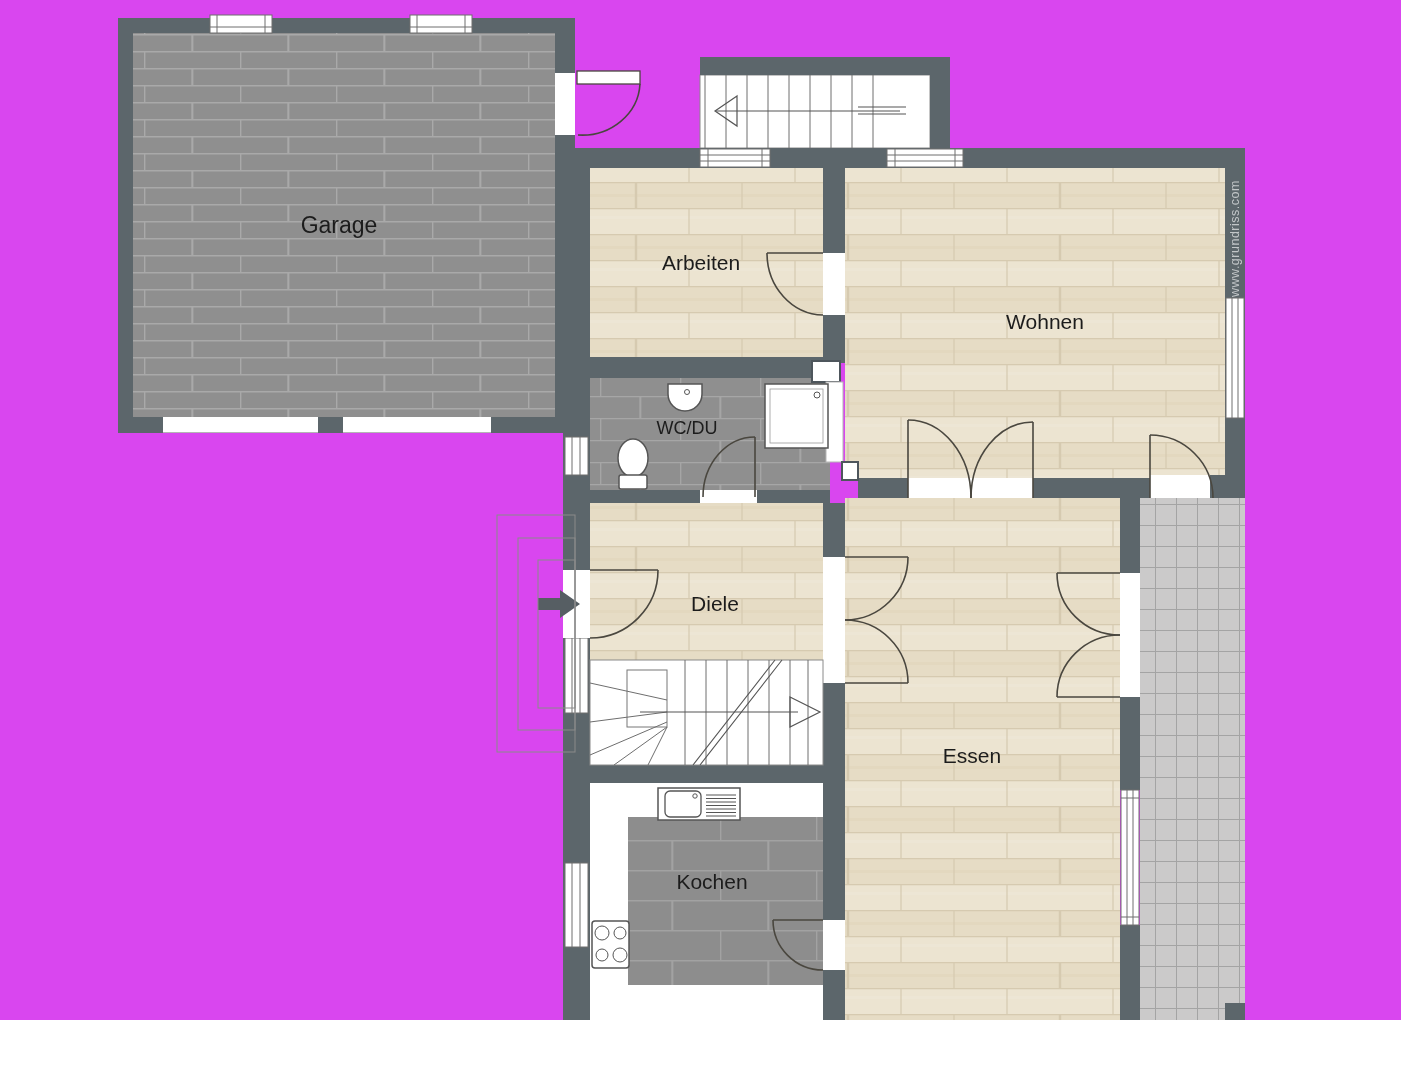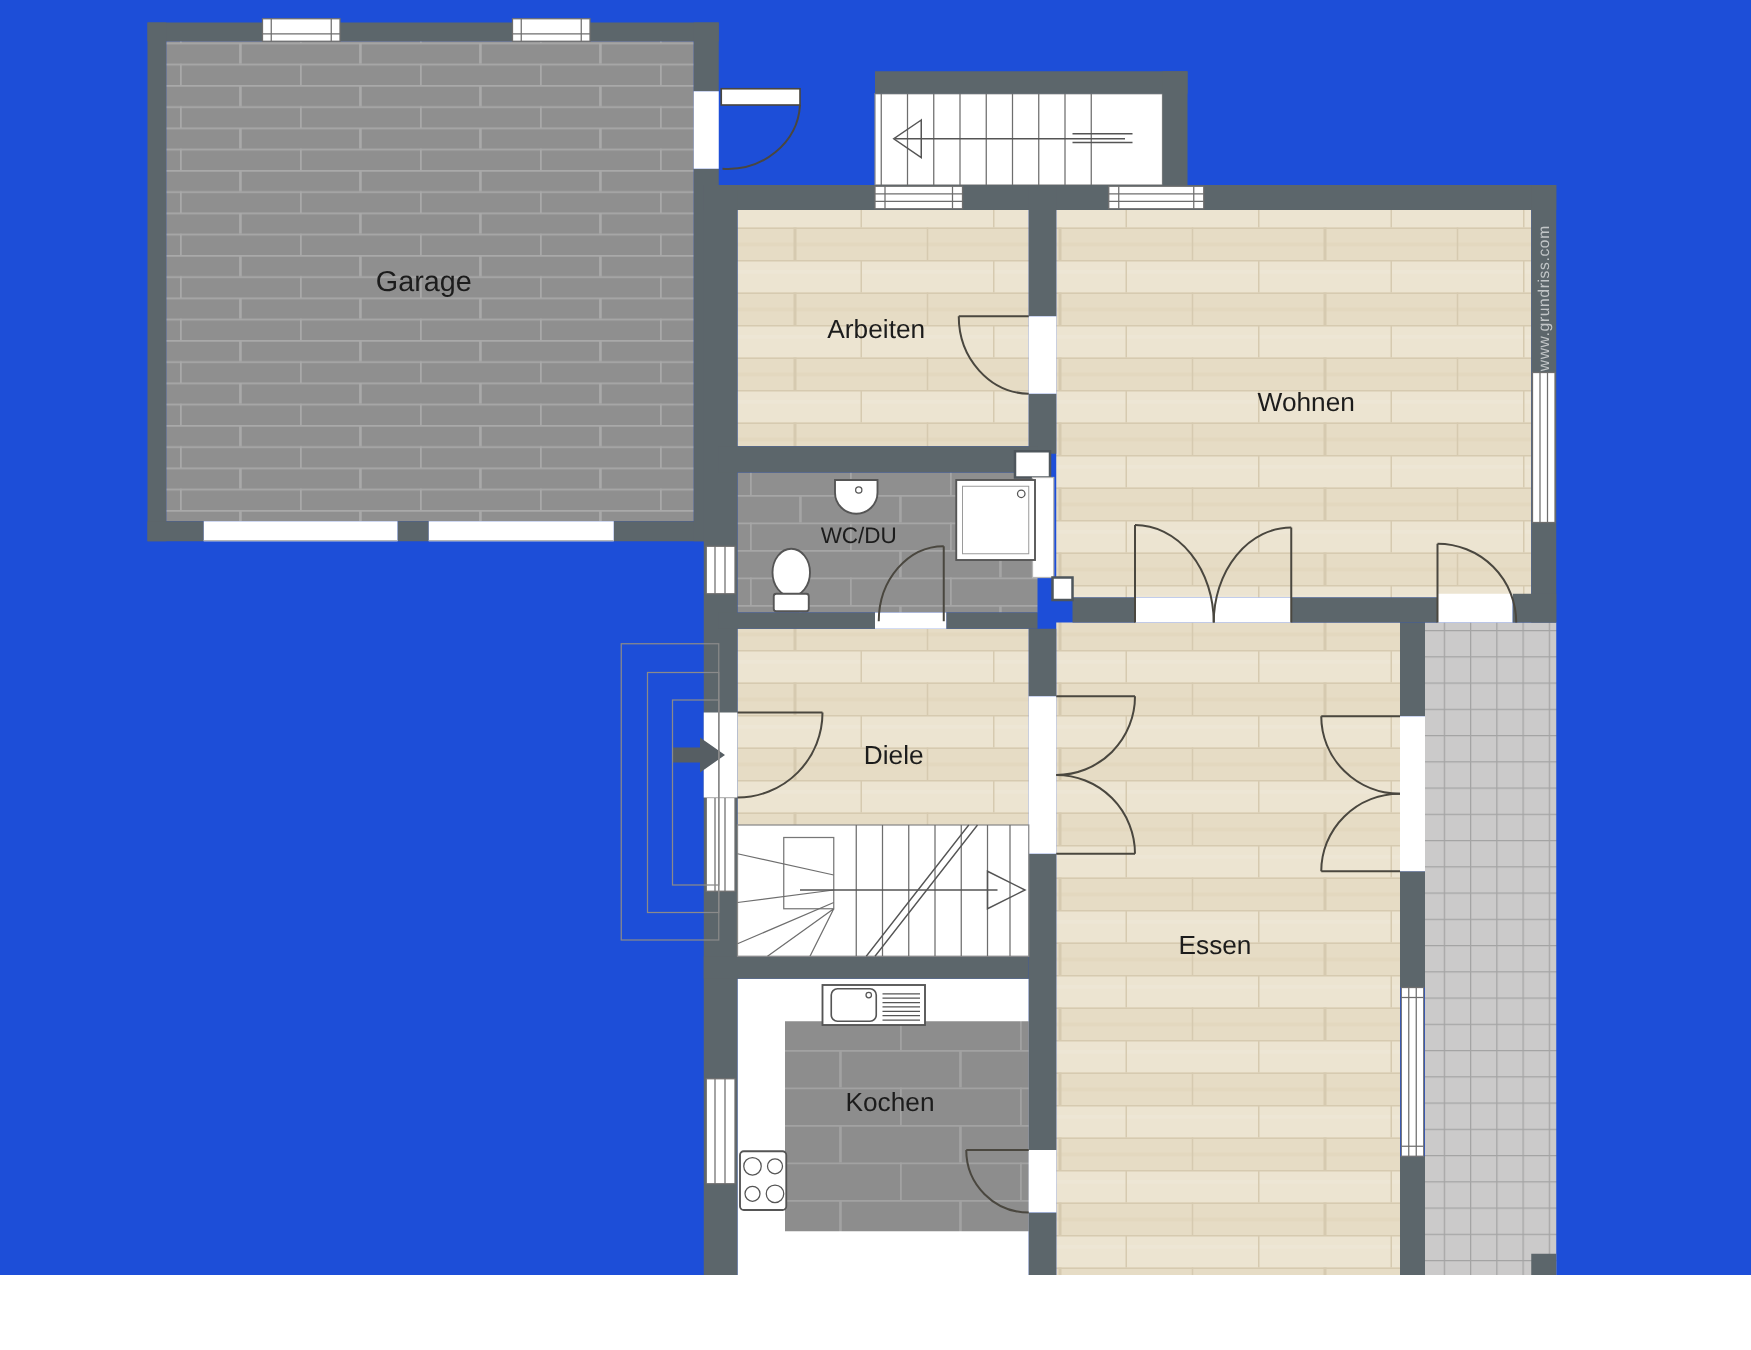--- a/index.html
+++ b/index.html
@@ -1,16 +1,16 @@
 <!DOCTYPE html>
 <html><head>
 <meta charset="utf-8">
 <style>
   html,body{margin:0;padding:0;background:#ffffff;}
-  .stage{position:relative;width:1401px;height:1020px;background:#1d4ed8;overflow:hidden;
+  .stage{position:relative;width:1401px;height:1020px;background:#d946ef;overflow:hidden;
          font-family:"Liberation Sans", sans-serif;}
   svg{display:block;}
   text.room-label{fill:#1c1c1c;font-family:"Liberation Sans", sans-serif;}
   .wall{fill:#5c666b;}
   .opening{fill:#ffffff;}
   .doorline{stroke:#4a473f;stroke-width:1.6;fill:none;}
   .winframe{stroke:#6e6e6e;stroke-width:1;fill:#ffffff;}
   .winline{stroke:#6e6e6e;stroke-width:1;}
   .stairline{stroke:#6e6e6e;stroke-width:1;}
   .fixture{fill:#ffffff;stroke:#555555;stroke-width:1.5;}

